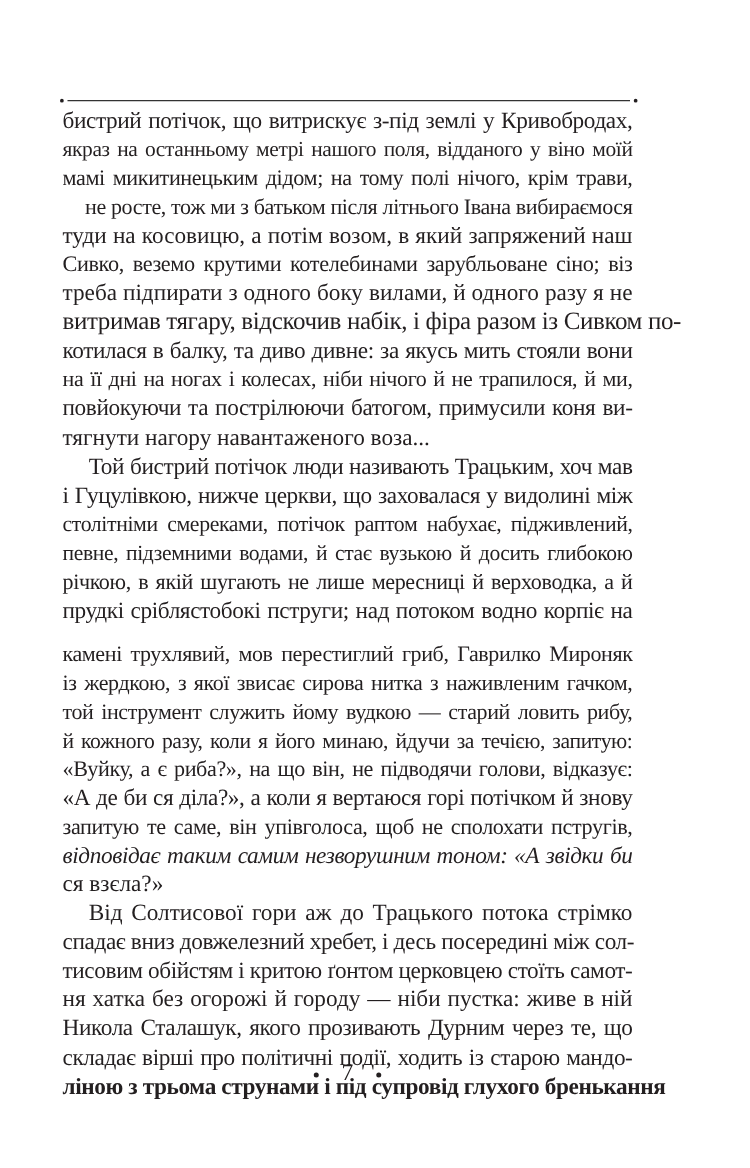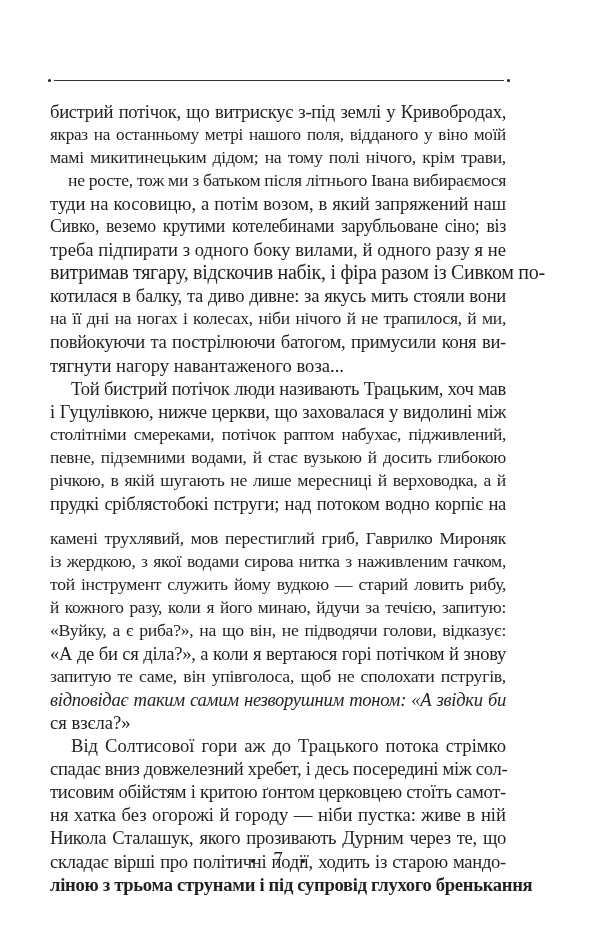--- a/index.html
+++ b/index.html
@@ -36,21 +36,21 @@
       position: absolute;
       left: 6px;
       right: 6px;
       top: 2px;
       height: 1px;
       background: #333;
     }
     .text-block {
       position: absolute;
       left: 50px;
-      top: 100px;
+      top: 85px;
       width: 456px;
       font-size: 18.6px;
       line-height: 23.06px;
     }
     .line {
       display: block;
       white-space: nowrap;
       text-align: justify;
       text-align-last: justify;
       height: 23.06px;
@@ -103,21 +103,21 @@
     <span class="line" style="letter-spacing: -0.3px; font-size: 17.5967px;">на її дні на ногах і колесах, ніби нічого й не трапилося, й ми,</span>
     <span class="line" style="letter-spacing: -0.3px;">повйокуючи та пострілюючи батогом, примусили коня ви-</span>
     <span class="line last">тягнути нагору навантаженого воза...</span>
     <span class="line indent" style="letter-spacing: -0.3px;">Той бистрий потічок люди називають Трацьким, хоч мав</span>
     <span class="line" style="letter-spacing: -0.3px;">і Гуцулівкою, нижче церкви, що заховалася у видолині між</span>
     <span class="line" style="letter-spacing: -0.3px; font-size: 17.416px;">столітніми смереками, потічок раптом набухає, підживлений,</span>
     <span class="line" style="letter-spacing: -0.3px; font-size: 17.3094px;">певне, підземними водами, й стає вузькою й досить глибокою</span>
     <span class="line" style="letter-spacing: -0.3px; font-size: 17.67px;">річкою, в якій шугають не лише мересниці й верховодка, а й</span>
     <span class="line" style="letter-spacing: -0.3px;">прудкі сріблястобокі пструги; над потоком водно корпіє на</span>
     <span class="line" style="letter-spacing: -0.3px; font-size: 17.5967px; margin-top: 12px;">камені трухлявий, мов перестиглий гриб, Гаврилко Мироняк</span>
-    <span class="line" style="letter-spacing: -0.3px; font-size: 17.5967px;">із жердкою, з якої водами сирова нитка з наживленим гачком,</span>
+    <span class="line" style="letter-spacing: -0.3px; font-size: 17.5967px;">із жердкою, з якої звисає сирова нитка з наживленим гачком,</span>
     <span class="line" style="letter-spacing: -0.3px; font-size: 17.5967px;">той інструмент служить йому вудкою — старий ловить рибу,</span>
     <span class="line" style="letter-spacing: -0.3px; font-size: 17.3094px;">й кожного разу, коли я його минаю, йдучи за течією, запитую:</span>
     <span class="line" style="letter-spacing: -0.3px; font-size: 17.7069px;">«Вуйку, а є риба?», на що він, не підводячи голови, відказує:</span>
     <span class="line" style="letter-spacing: -0.3px;">«А де би ся діла?», а коли я вертаюся горі потічком й знову</span>
     <span class="line" style="letter-spacing: -0.3px; font-size: 17.7439px;">запитую те саме, він упівголоса, щоб не сполохати пстругів,</span>
     <span class="line" style="letter-spacing: -0.3px; font-style: italic;">відповідає таким самим незворушним тоном: «А звідки би</span>
     <span class="line last">ся взєла?»</span>
     <span class="line indent">Від Солтисової гори аж до Трацького потока стрімко</span>
     <span class="line" style="letter-spacing: -0.3px;">спадає вниз довжелезний хребет, і десь посередині між сол-</span>
     <span class="line" style="letter-spacing: -0.3px;">тисовим обійстям і критою ґонтом церковцею стоїть самот-</span>

